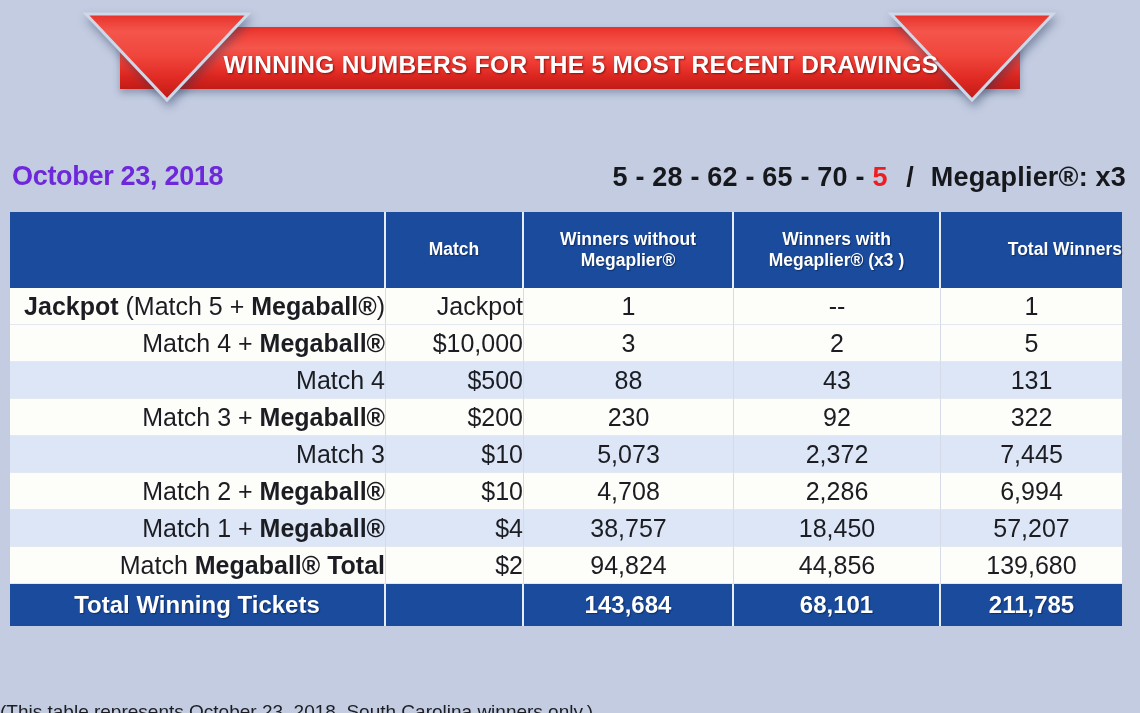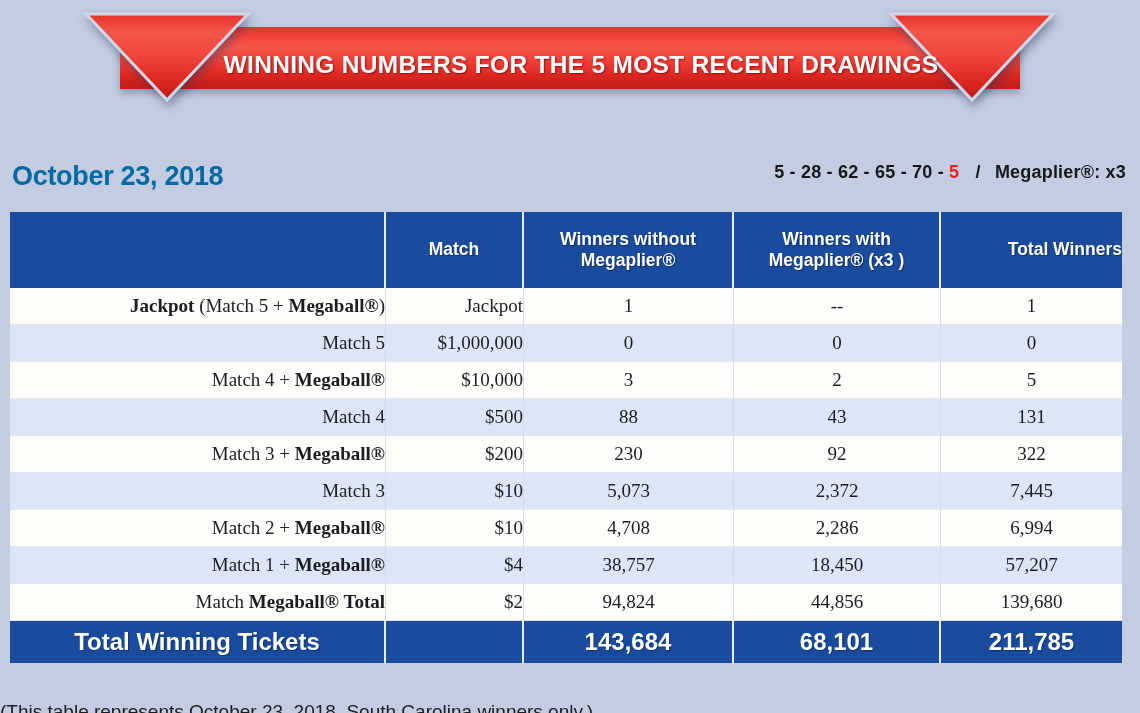--- a/index.html
+++ b/index.html
@@ -75,29 +75,29 @@
     top: 154px;
     width: 1140px;
     height: 56px;
   }
   .draw-date {
     position: absolute;
     left: 12px;
     top: 7px;
     font-size: 27px;
     font-weight: bold;
-    color: #0369a1;
+    color: #6d28d9;
     letter-spacing: -0.3px;
     text-align: center;
   }
   .draw-numbers {
     position: absolute;
     right: 14px;
     top: 8px;
-    font-size: 18px;
+    font-size: 27px;
     font-weight: bold;
     color: #16181c;
     letter-spacing: 0.2px;
     white-space: nowrap;
   }
   .draw-numbers .megaball { color: #ef1c22; }
   .draw-numbers .sep { padding: 0 9px 0 11px; }
 
   
   .tablewrap {
@@ -130,27 +130,26 @@
     line-height: 1.22;
     border-right: 2px solid #e6ecf6;
     text-shadow: 1px 1px 1px rgba(8,25,60,0.55);
   }
   thead th:last-child { border-right: none; text-align: right; }
   thead th.blank { border-right: 2px solid #e6ecf6; }
 
   
   tbody tr td {
     height: 36px;
-    font-size: 19px;
+    font-size: 25px;
     color: #1b1d22;
     text-align: center;
     vertical-align: middle;
     border-right: 1px solid #d5dce8;
     border-bottom: 1px solid #e3e8f1;
-    font-family: Liberation Serif, serif;
   }
   tbody tr td:last-child { border-right: none; }
   tbody tr.odd  td { background: #fdfdfa; }
   tbody tr.even td { background: #dce6f7; }
   td.rowlabel {
     text-align: right;
     padding-right: 14px;
   }
   td.prize {
     text-align: right;
@@ -257,27 +256,20 @@
       </tr>
     </thead>
     <tbody id="tbody">
         <tr class="odd">
           <td class="rowlabel"><span class="b">Jackpot</span><span> (Match 5 + </span><span class="b">Megaball®</span><span>)</span></td>
           <td class="prize">Jackpot</td>
           <td>1</td>
           <td>--</td>
           <td>1</td>
         </tr>
-        <tr class="even">
-          <td class="rowlabel"><span>Match 5</span></td>
-          <td class="prize">$1,000,000</td>
-          <td>0</td>
-          <td>0</td>
-          <td>0</td>
-        </tr>
         <tr class="odd">
           <td class="rowlabel"><span>Match 4 + </span><span class="b">Megaball®</span></td>
           <td class="prize">$10,000</td>
           <td>3</td>
           <td>2</td>
           <td>5</td>
         </tr>
         <tr class="even">
           <td class="rowlabel"><span>Match 4</span></td>
           <td class="prize">$500</td>

